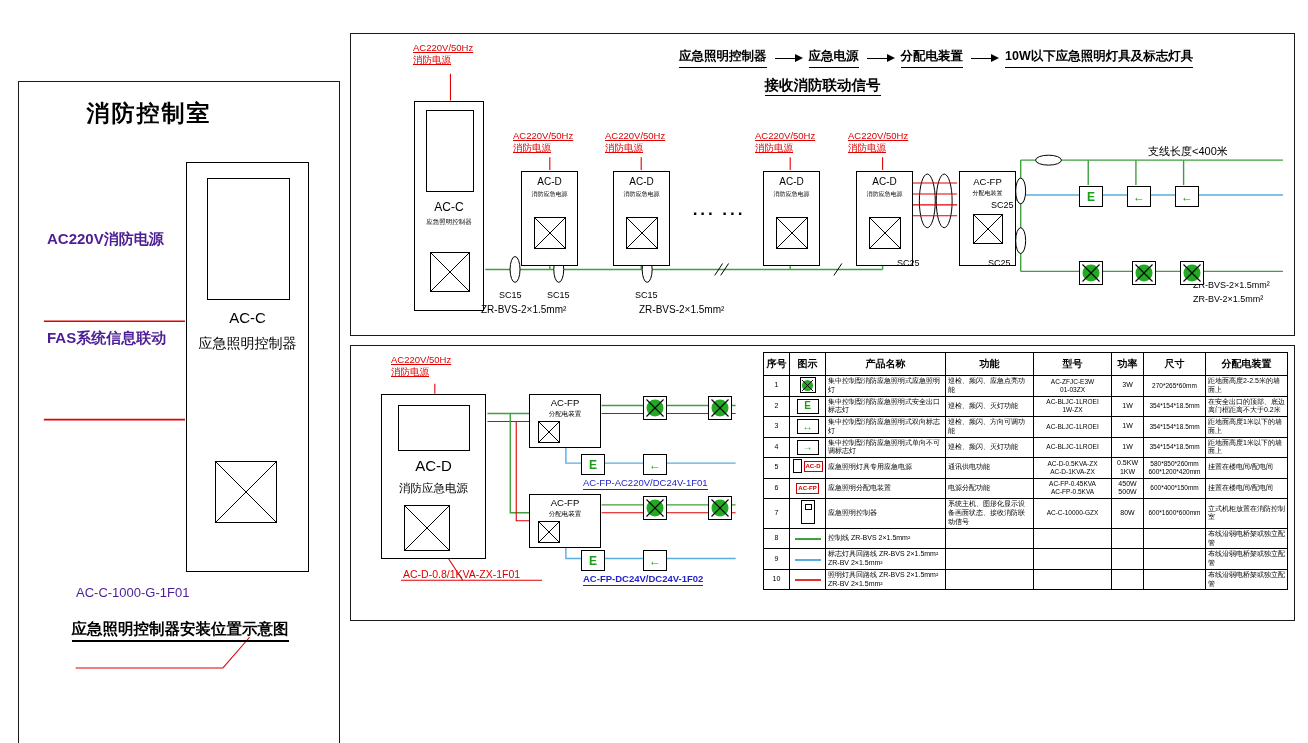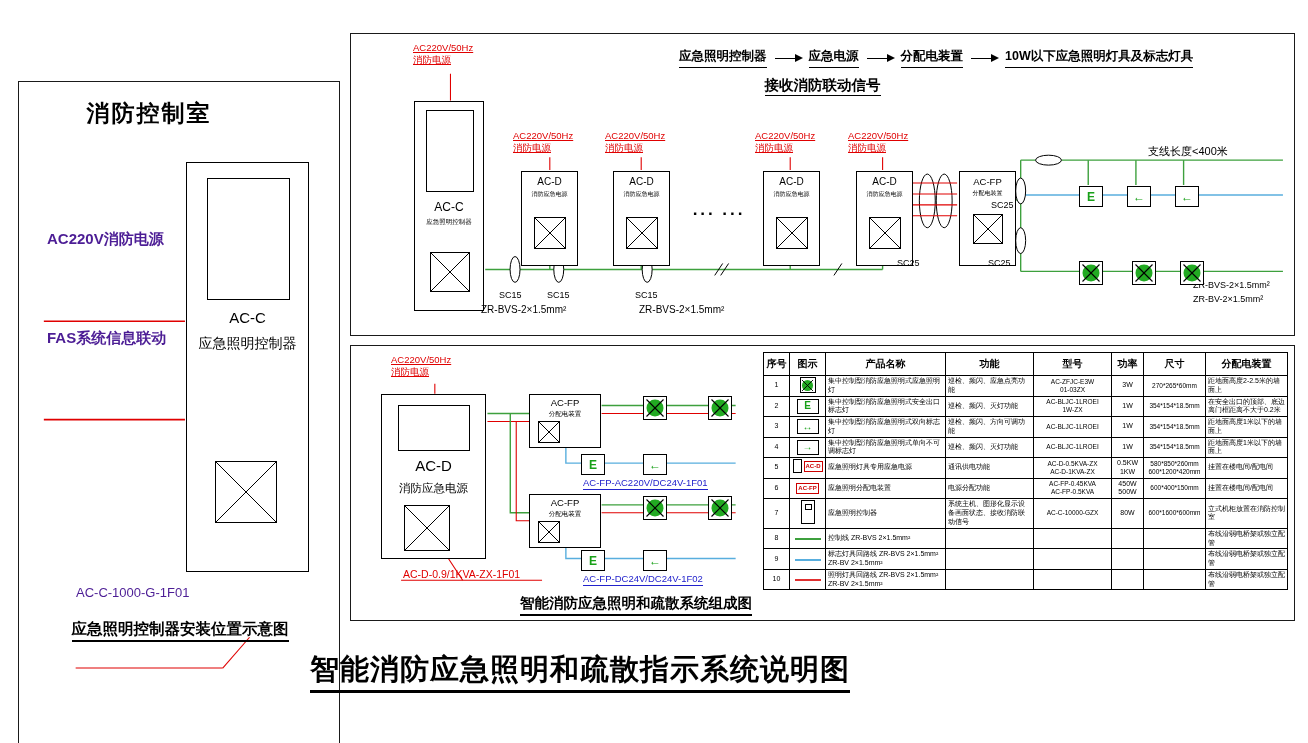--- a/index.html
+++ b/index.html
@@ -340,23 +340,22 @@
         </svg>
     </div>
     <div class="sigbox" style="left:230px; top:204px;">
         <span>E</span>
       </div>
     <div class="sigbox" style="left:292px; top:204px;">
         <span>←</span>
       </div>
 
     <div class="blue-t" style="left:232px; top:131px;text-align:center;">AC-FP-AC220V/DC24V-1F01</div>
-    <div class="blue-t" style="left:232px; top:227px;">AC-FP-DC24V/DC24V-1F02</div>
-    <div class="bp-model">AC-D-0.9/1KVA-ZX-1F01</div>
-    <div class="bp-caption"><span class="u2">智能消防应急照明和疏散系统组成图</span></div>
+    <div class="blue-t" style="left:232px; top:227px;font-weight:bold;">AC-FP-DC24V/DC24V-1F02</div>
+    <div class="bp-model">AC-D-0.8/1KVA-ZX-1F01</div>
 
     <table class="spec-table">
       <colgroup>
         <col style="width:26px">
           <col style="width:36px">
           <col style="width:120px">
           <col style="width:88px">
         <col style="width:78px">
           <col style="width:32px">
           <col style="width:62px">
@@ -483,15 +482,14 @@
         <td class="c-func"></td>
         <td class="c-model"></td>
         <td class="c-pow"></td>
         <td class="c-size"></td>
         <td class="c-loc">布线沿弱电桥架或独立配管</td>
       </tr>
     </tbody>
       </table>
   </div>
 
-  <div class="main-title"><span class="u3">智能消防应急照明和疏散指示系统说明图</span></div>
 
 </div>
 
 </body></html>

